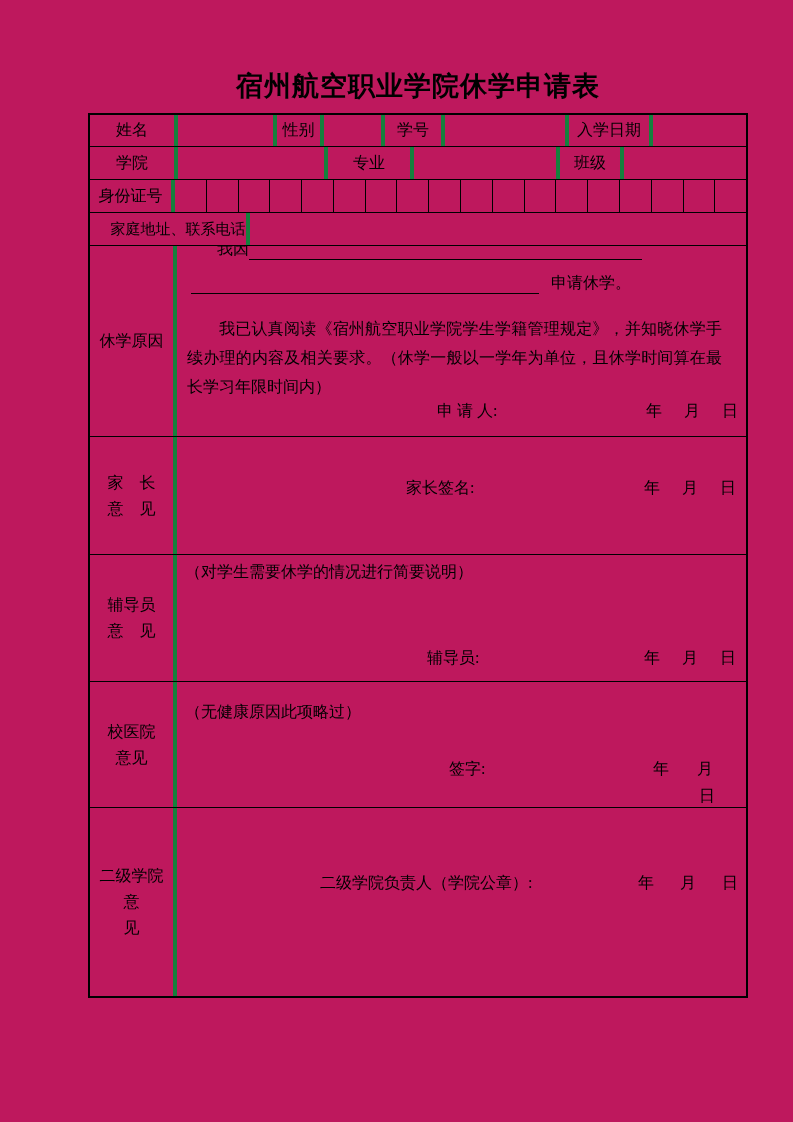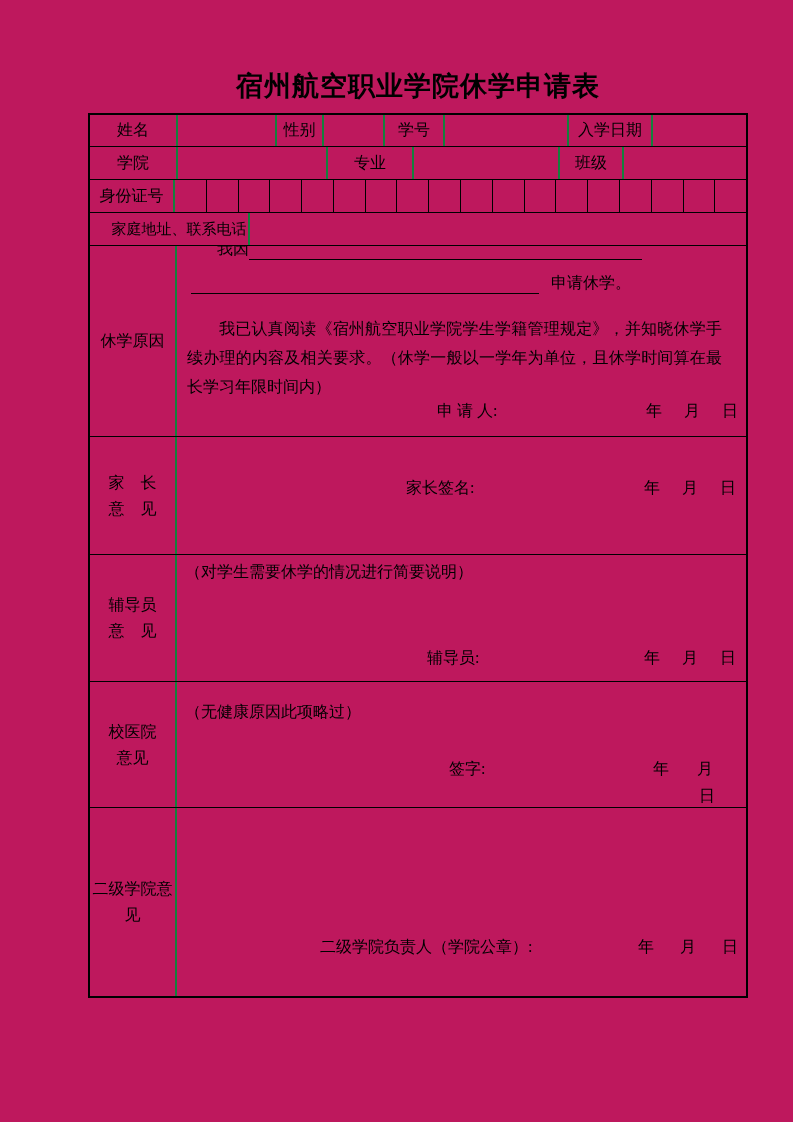--- a/index.html
+++ b/index.html
@@ -16,21 +16,21 @@
   }
 
   .form {
     position: absolute; left: 88px; top: 113px; width: 660px; height: 885px;
     border: 2px solid #000; box-sizing: border-box;
     display: flex; flex-direction: column;
   }
   .row { display: flex; border-bottom: 1px solid #000; box-sizing: border-box; align-items: stretch; }
   .row:last-child { border-bottom: none; flex: 1; }
   .cell {
-    border-right: 2px solid #15803d; box-sizing: border-box;
+    border-right: 4px solid #15803d; box-sizing: border-box;
     display: flex; align-items: center; justify-content: center;
     font-size: 16px; overflow: hidden;
   }
   .cell:last-child { border-right: none; }
   .grow { flex: 1; }
 
   .r1 { height: 32px; } .r2 { height: 33px; } .r3 { height: 33px; } .r4 { height: 33px; padding-left: 20px; }
   .r5 { height: 191px; } .r6 { height: 118px; } .r7 { height: 127px; } .r8 { height: 126px; }
   .r9 { height: 192px; }
 
@@ -205,21 +205,21 @@
         </div>
         <div class="hosp-day">日</div>
       </div>
     </div>
 
     <div class="row r9">
       <div class="cell vlabel" style="width:87px">
         <span>二级学院意</span>
         <span>见</span>
       </div>
-      <div class="cell grow content" style="justify-content:flex-end">
+      <div class="cell grow content" style="justify-content:center">
         <div class="sigline college-sig">
           <span>二级学院负责人（学院公章）:</span>
           <span class="dg">
             <span>年</span>
             <span>月</span>
             <span>日</span>
           </span>
         </div>
       </div>
     </div>

